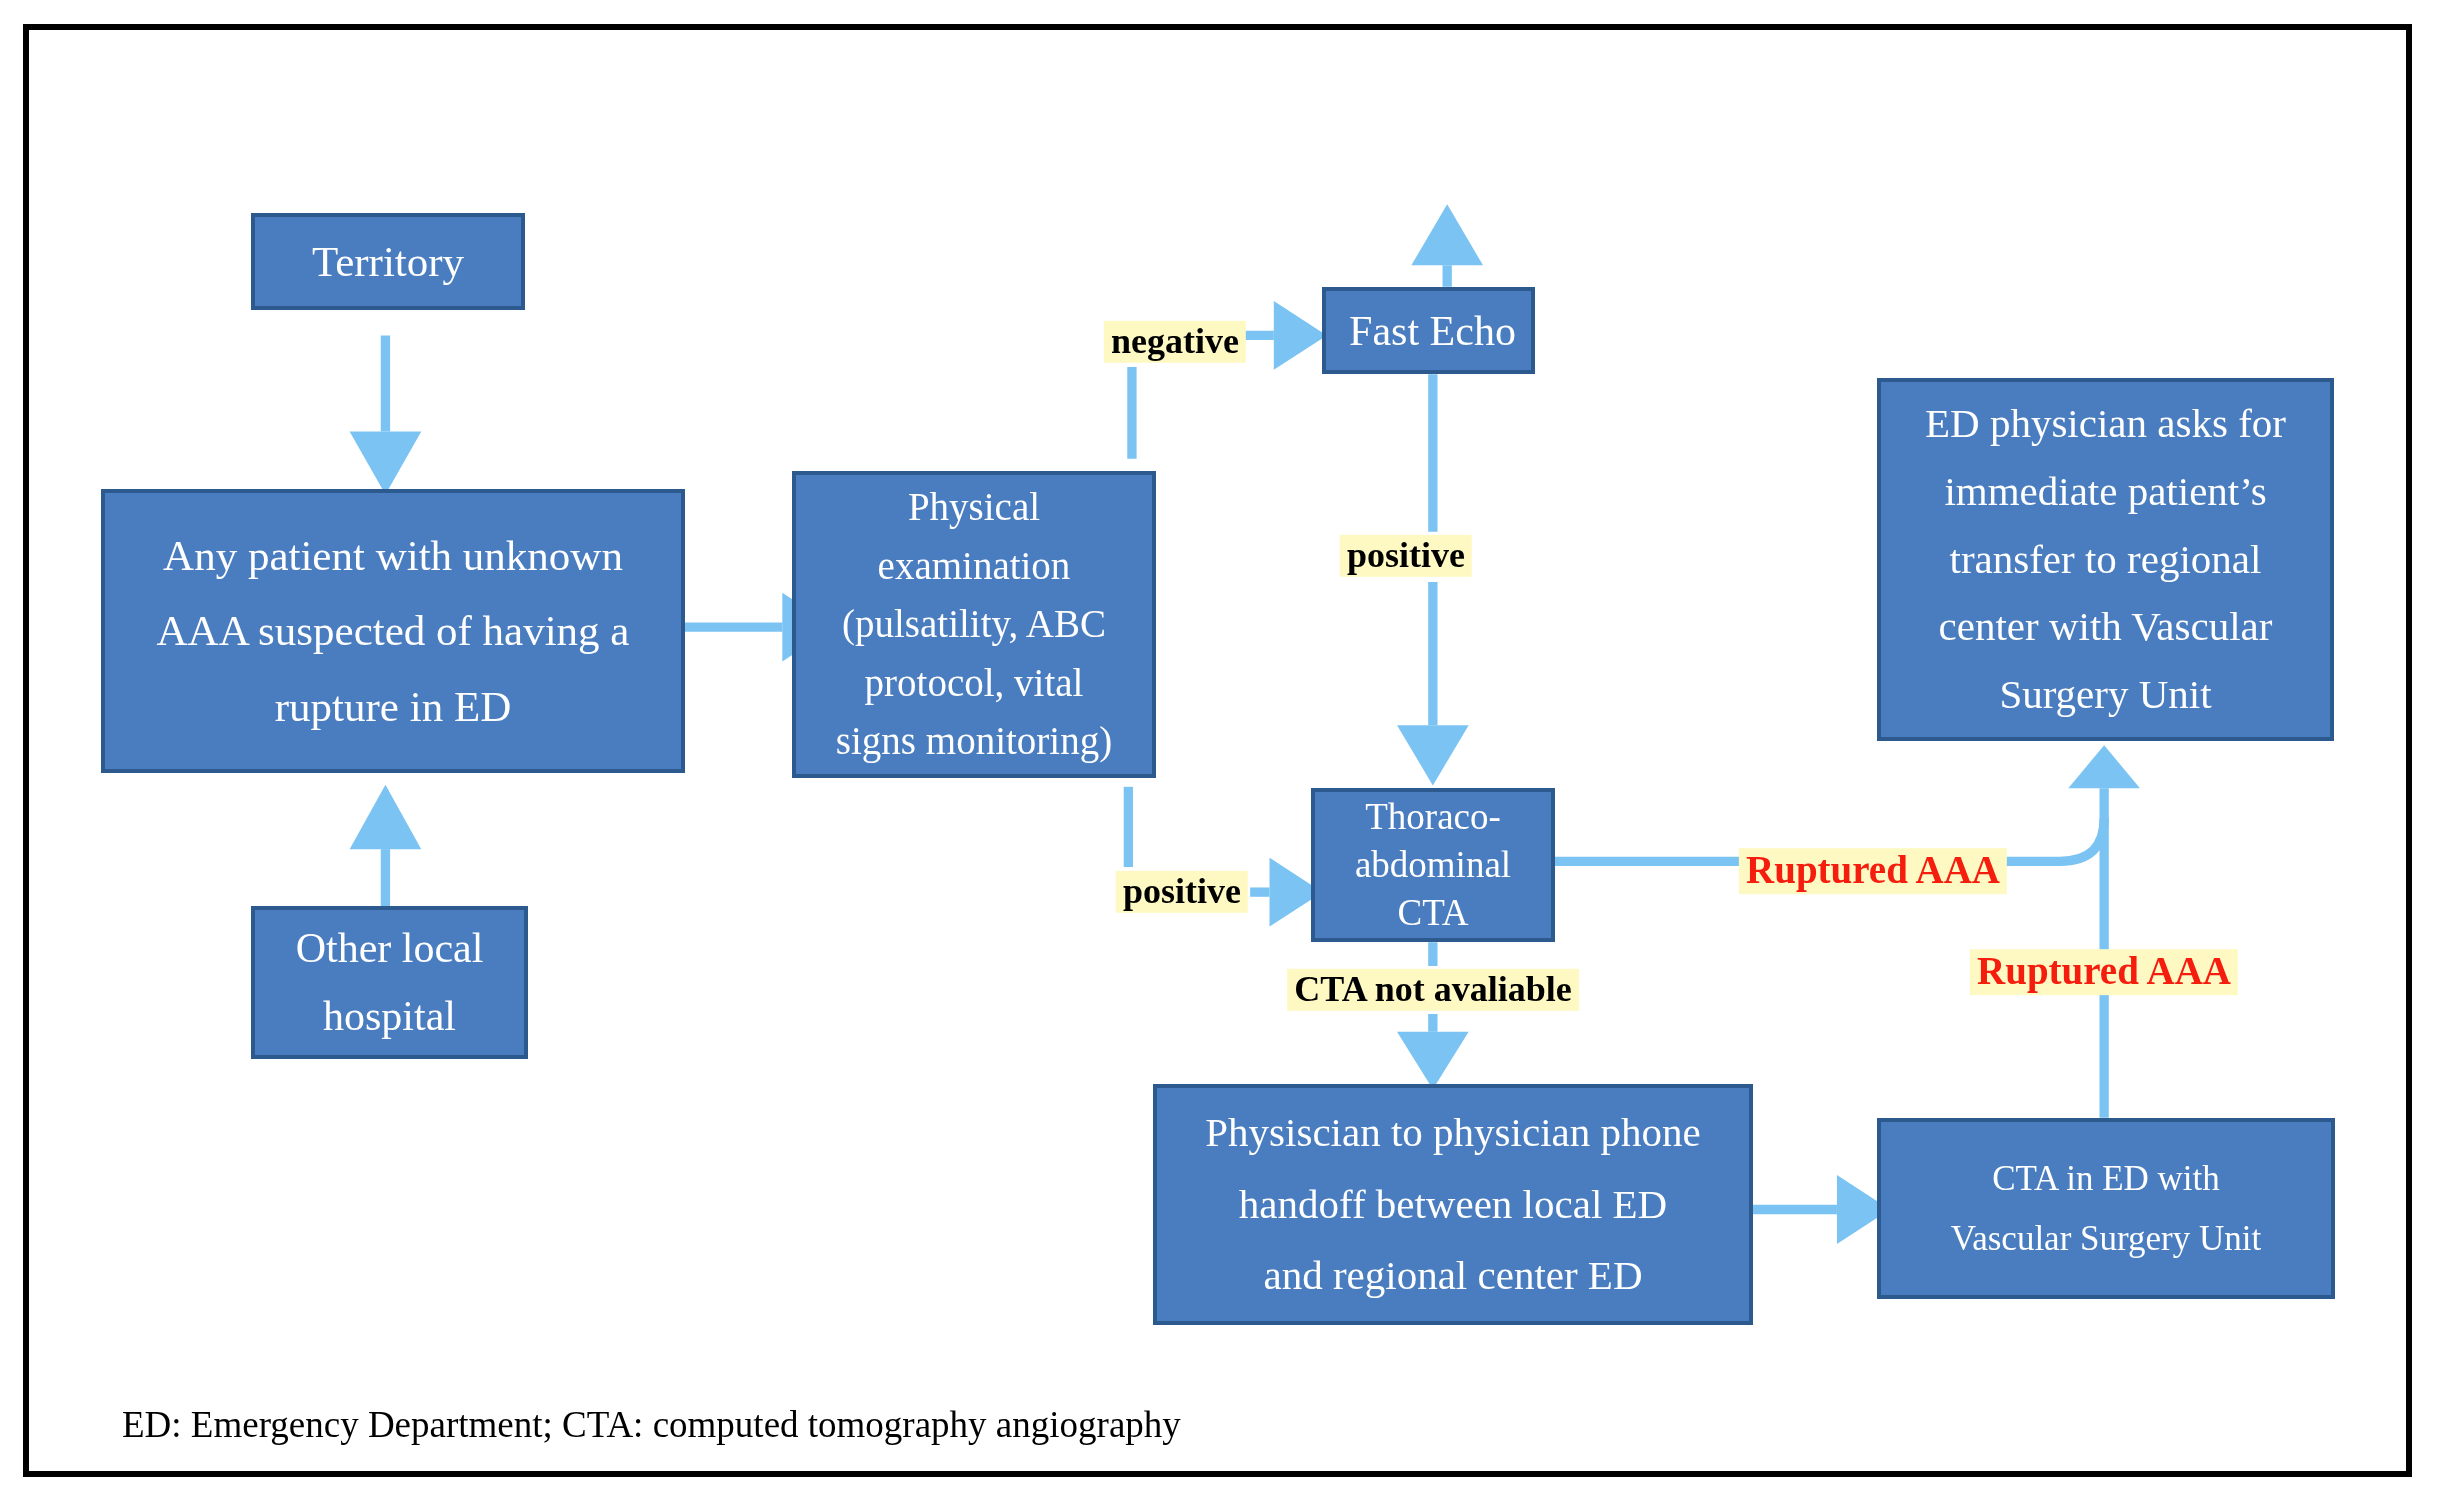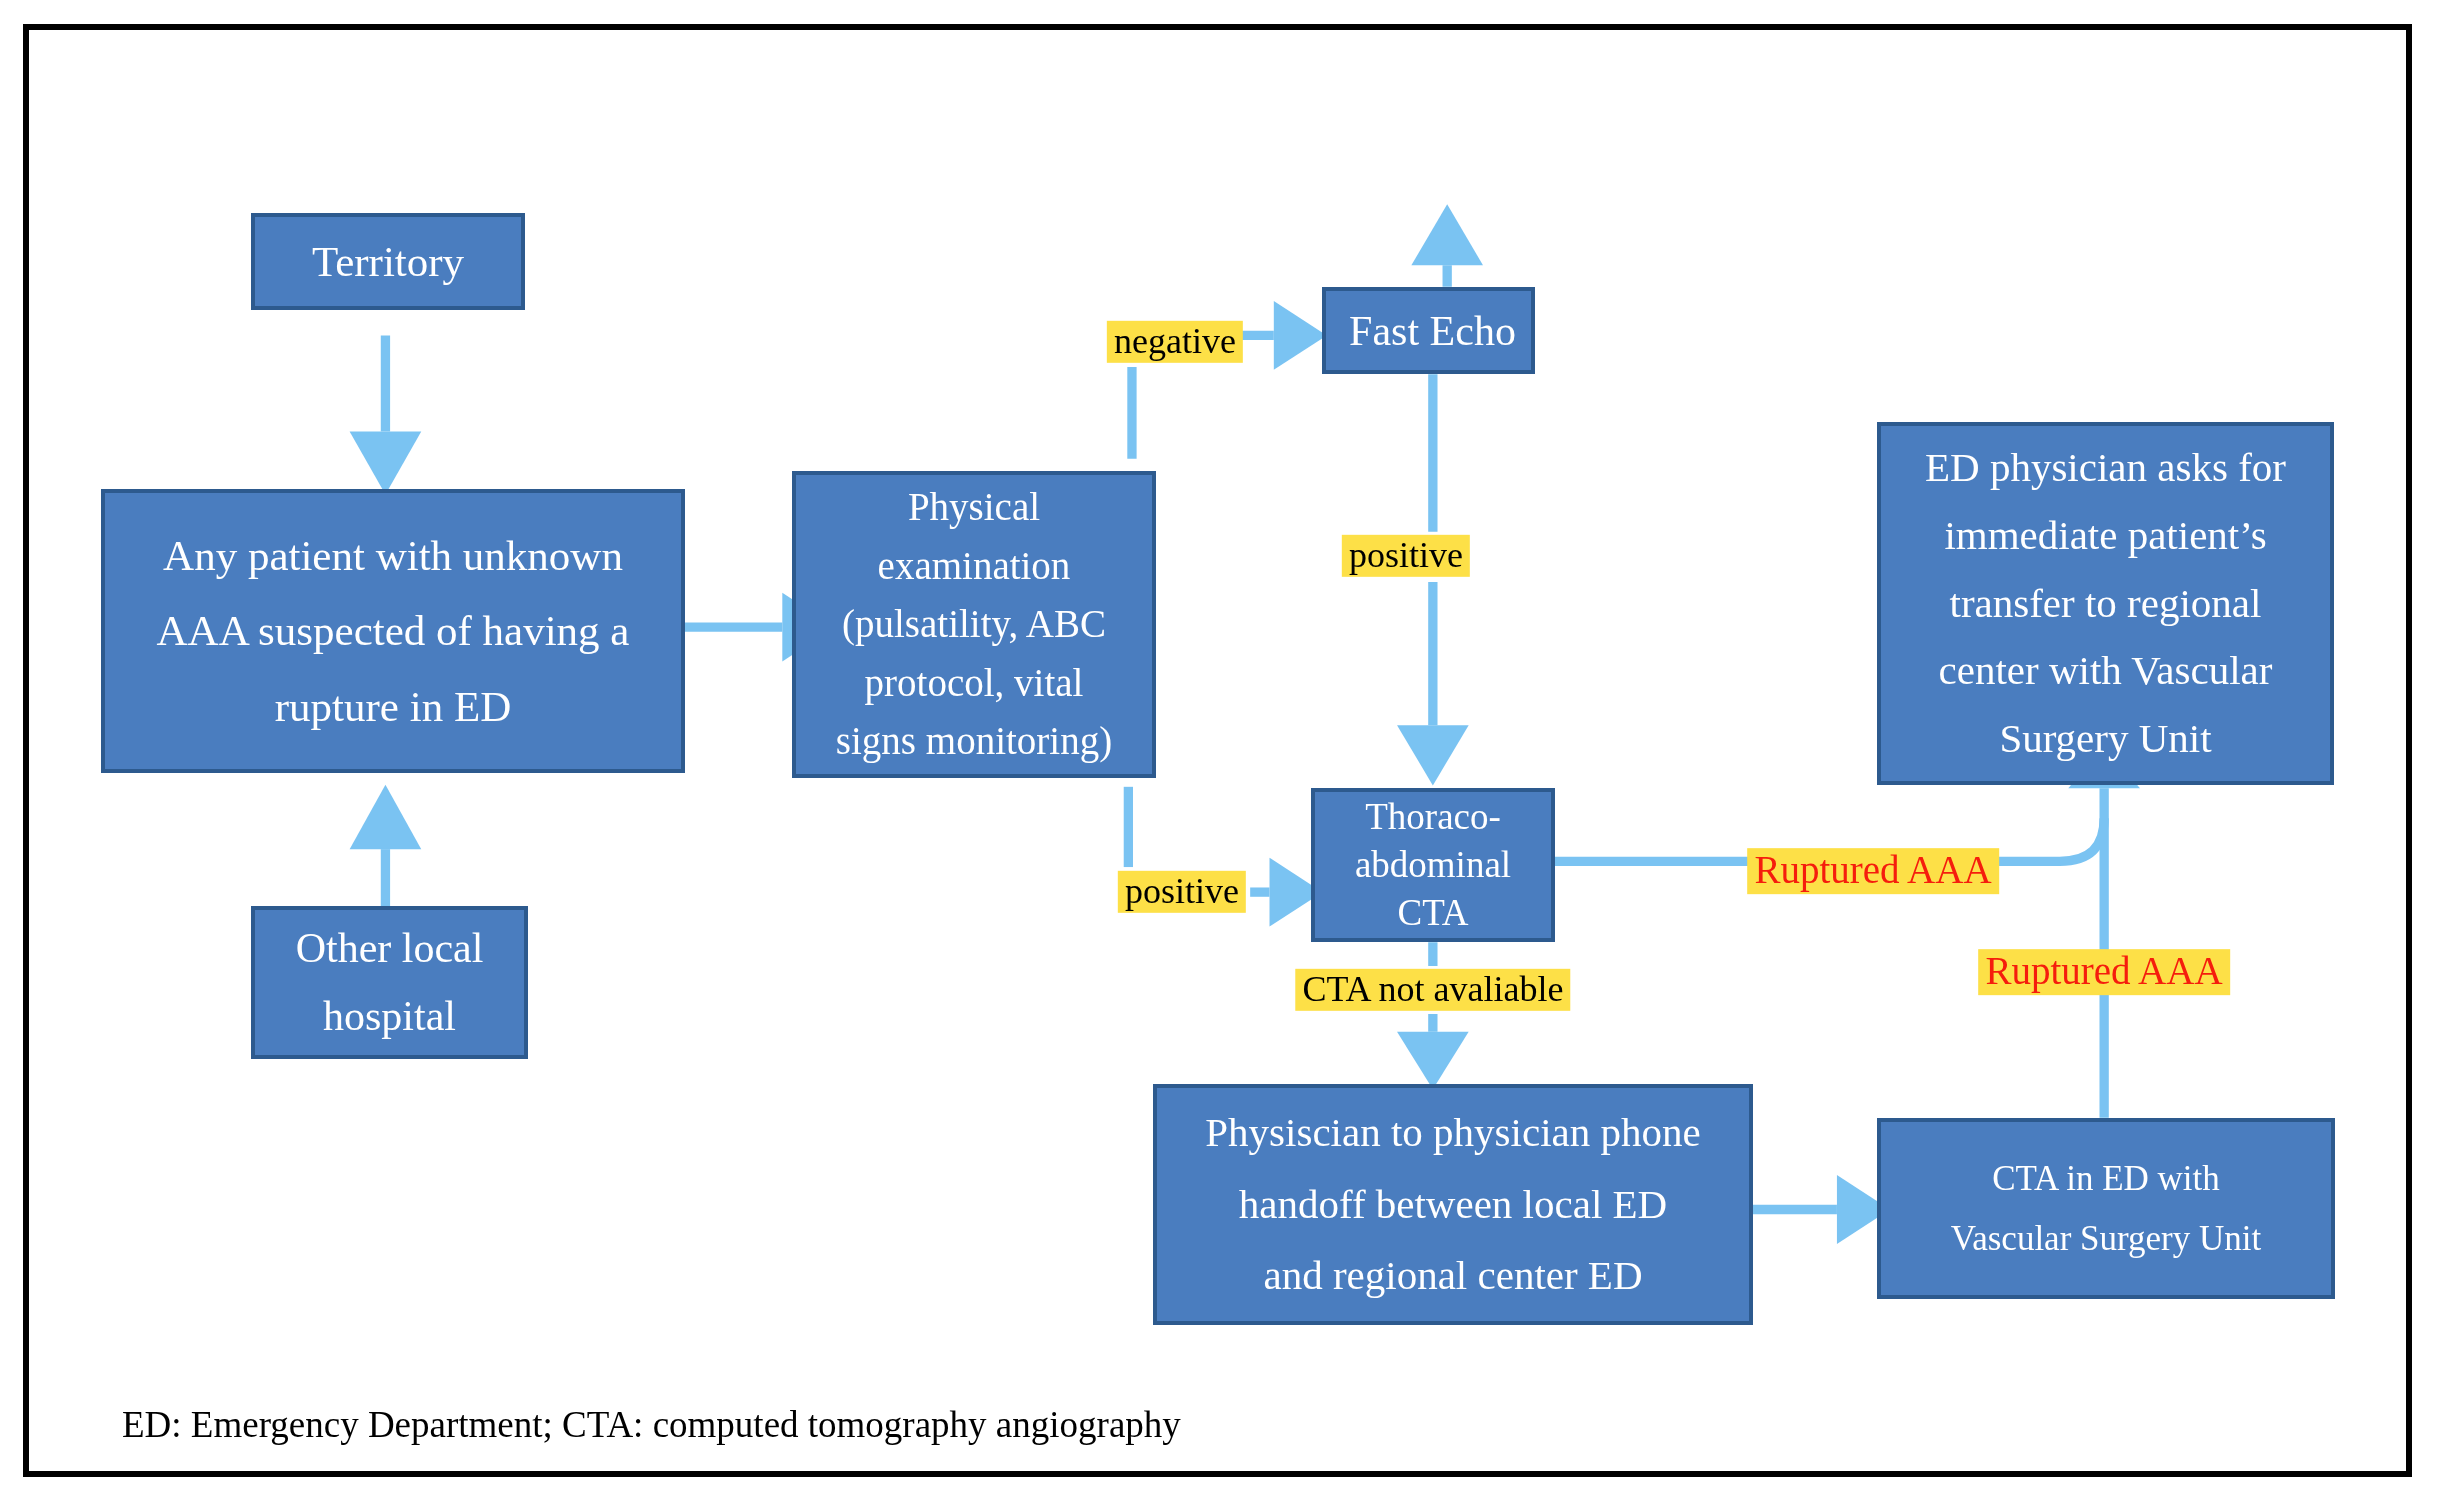--- a/index.html
+++ b/index.html
@@ -17,33 +17,33 @@
   .wires{position:absolute;left:0;top:0;z-index:1;}
   .node{
     position:absolute;box-sizing:border-box;z-index:2;
     background:#4a7dbf;border:4.3px solid #2d5a8e;
     color:#ffffff;text-align:center;
     display:flex;align-items:center;justify-content:center;
     white-space:pre-line;
   }
   .edge-label{
     position:absolute;z-index:3;transform:translate(-50%,-50%);
-    background:#fde047;padding:1.4px 7.2px;color:#000;
-    font-size:36px;line-height:1.1;white-space:nowrap;
+    background:#fef9c3;padding:1.4px 7.2px;color:#000;
+    font-size:36px;line-height:1.1;white-space:nowrap;font-weight:bold;
   }
   .edge-label.red{color:#f51d0d;font-size:39px;}
   
   #n-territory{left:251px;top:213px;width:274px;height:97px;font-size:43px;}
   #n-any-patient{left:101px;top:489px;width:584px;height:284px;font-size:43px;line-height:1.75;}
   #n-other-hospital{left:251px;top:906px;width:277px;height:153px;font-size:42px;line-height:1.6;}
   #n-physical-exam{left:792px;top:471px;width:364px;height:307px;font-size:39px;line-height:1.5;}
   #n-reassessment{left:1293px;top:107px;width:277px;height:92px;font-size:42px;}
   #n-fast-echo{left:1322px;top:287px;width:213px;height:87px;font-size:42px;padding-left:8px;}
   #n-thoraco-cta{left:1311px;top:788px;width:244px;height:154px;font-size:37px;line-height:1.3;}
-  #n-ed-physician{left:1877px;top:378px;width:457px;height:363px;font-size:41px;line-height:1.65;margin-top:44px;}
+  #n-ed-physician{left:1877px;top:378px;width:457px;height:363px;font-size:41px;line-height:1.65;}
   #n-phone-handoff{left:1153px;top:1084px;width:600px;height:241px;font-size:41px;line-height:1.75;text-align:center;}
   #n-cta-in-ed{left:1877px;top:1118px;width:458px;height:181px;font-size:35px;line-height:1.7;}
   
   #l-negative{left:1175px;top:342px;}
   #l-positive-fast{left:1406px;top:556px;}
   #l-positive-exam{left:1182px;top:892px;}
   #l-cta-na{left:1433px;top:990px;}
   #l-ruptured-right{left:1873px;top:871px;}
   #l-ruptured-up{left:2104px;top:972px;}
   .footer{

